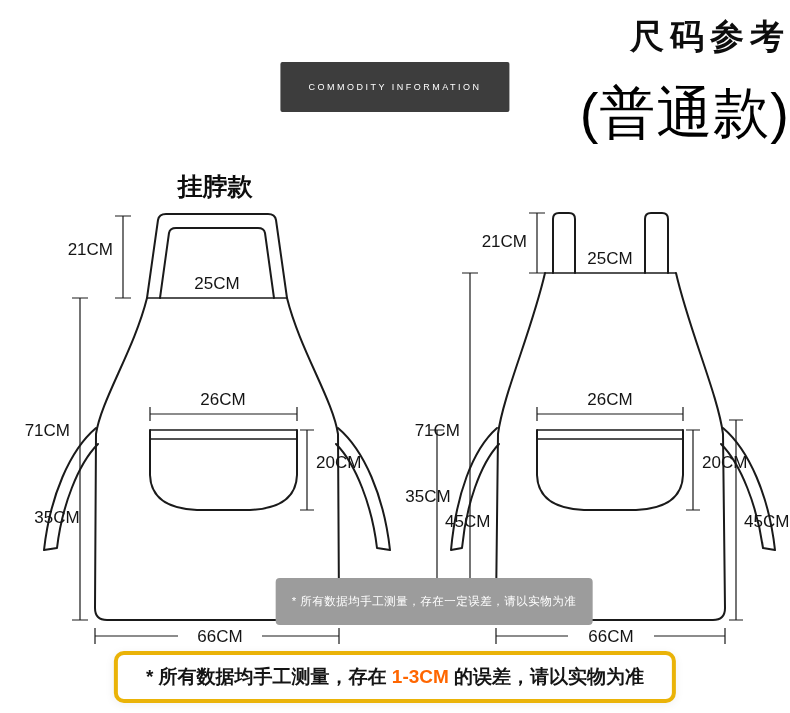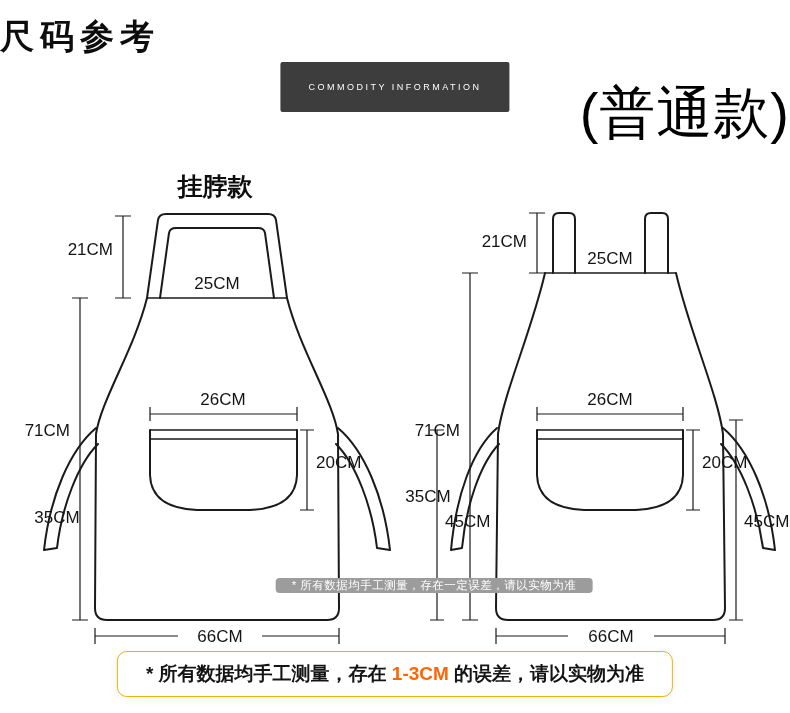--- a/index.html
+++ b/index.html
@@ -1,37 +1,37 @@
 <!DOCTYPE html>
 <html><head>
 <meta charset="utf-8">
 <style>
   html,body{margin:0;padding:0;background:#fff;}
   .page{position:relative;width:790px;height:713px;background:#ffffff;overflow:hidden;
         font-family:"Liberation Sans", sans-serif;color:#111;}
-  .title{position:absolute;top:14px;left:0;width:100%;text-align:left;margin:0;
+  .title{position:absolute;top:14px;left:0;width:100%;text-align:right;margin:0;
          font-size:34px;font-weight:800;letter-spacing:6px;color:#0d0d0d;}
   .badge{position:absolute;top:62px;left:50%;transform:translateX(-50%);
          background:#3d3d3d;color:#fff;font-size:9px;letter-spacing:2.5px;
          padding:20px 28px;border-radius:2px;white-space:nowrap;}
   .variant{position:absolute;top:76px;left:0;width:100%;text-align:right;
            font-size:56px;font-weight:500;letter-spacing:1px;color:#000;}
   .apron-label{position:absolute;top:134px;font-size:25px;font-weight:700;text-align:center;color:#0d0d0d;margin-top:36px;}
   .apron-label.left{left:145px;width:140px;}
   .apron-label.right{left:532px;width:160px;}
   .diagram{position:absolute;top:190px;left:0;}
   .outline{fill:none;stroke:#1a1a1a;stroke-width:2;stroke-linecap:round;stroke-linejoin:round;}
   .seam{fill:none;stroke:#1a1a1a;stroke-width:1.6;}
   .dimline{fill:none;stroke:#1a1a1a;stroke-width:1.2;}
   .dim{font-family:"Liberation Sans", sans-serif;font-size:17px;font-weight:500;fill:#141414;}
   .inline-note{position:absolute;top:578px;left:434px;transform:translateX(-50%);
                background:#9c9c9c;color:#ffffff;font-size:11.5px;letter-spacing:.5px;
-               padding:0 16px;border-radius:4px;white-space:nowrap;}
+               padding:16px 16px;border-radius:4px;white-space:nowrap;}
   .bottom-note{position:absolute;top:651px;left:50%;transform:translateX(-50%);
-               background:#fff;border:1px solid #eab308;border-radius:10px;
+               background:#fff;border:4px solid #eab308;border-radius:10px;
                box-shadow:0 2px 10px rgba(0,0,0,.06);
                font-size:19px;font-weight:600;color:#141414;
                padding:9px 28px;white-space:nowrap;}
   .highlight{color:#ff6600;}
 </style>
 </head>
 <body>
 
 <div class="page">
 

